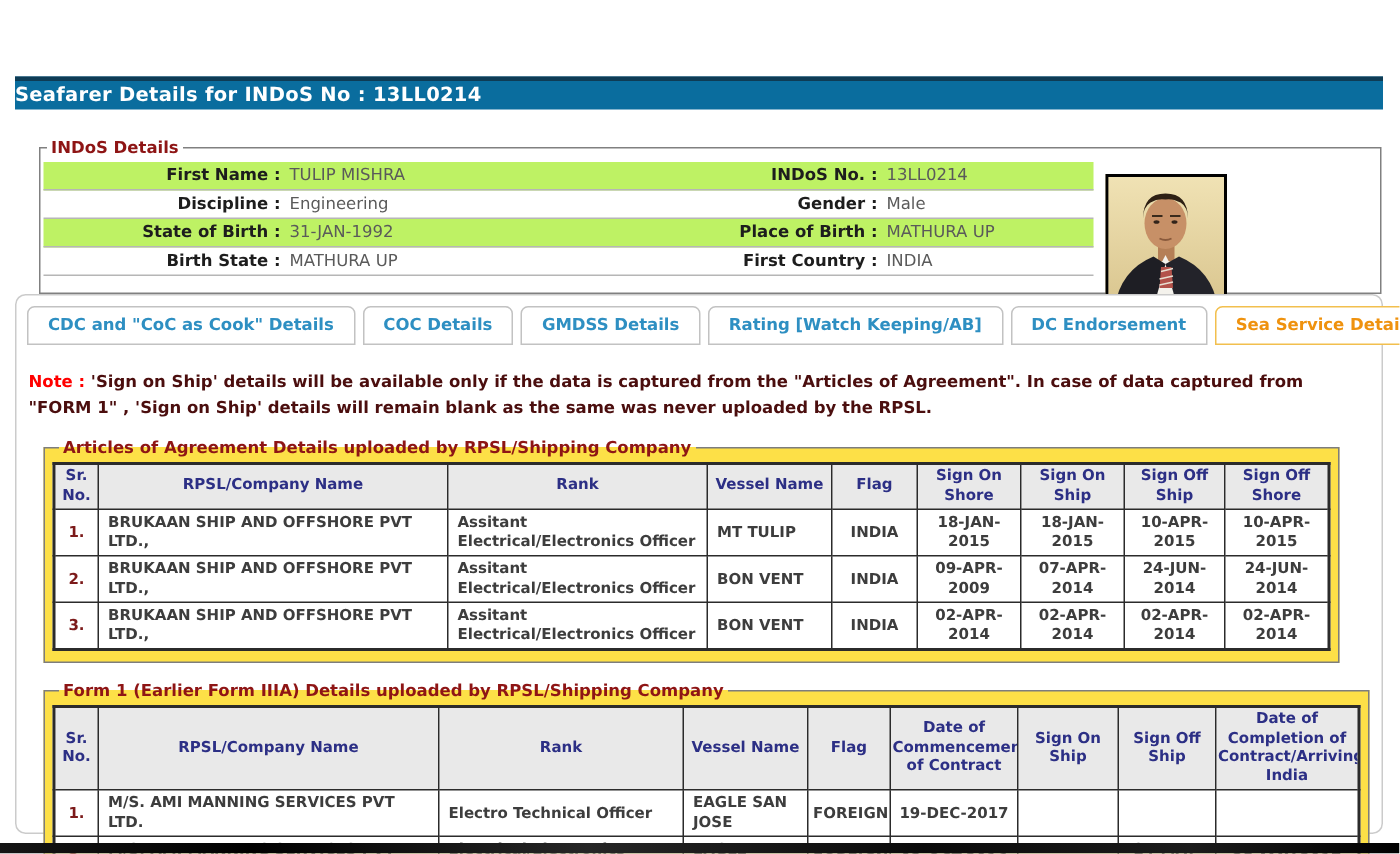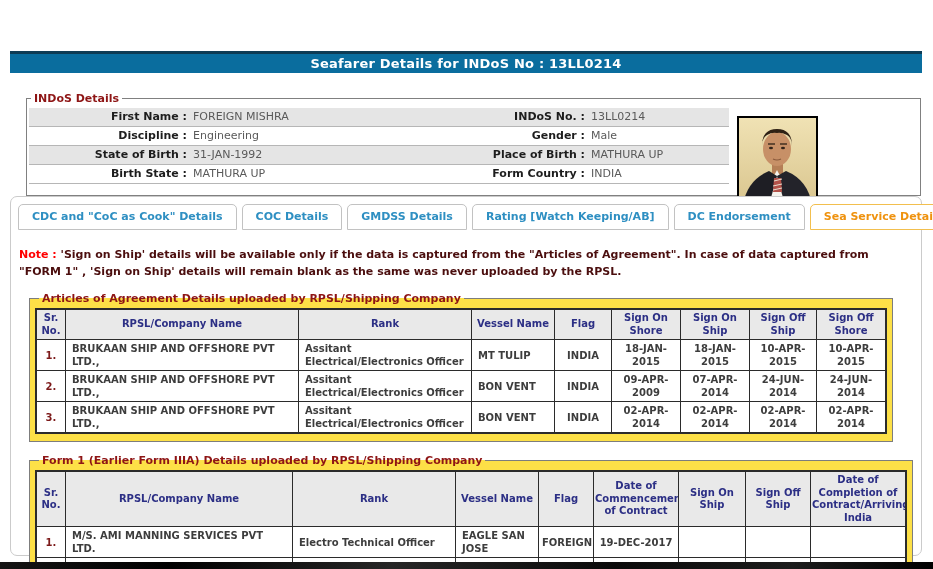--- a/index.html
+++ b/index.html
@@ -4,33 +4,33 @@
 <style>
   html,body{margin:0;padding:0;}
   body{
     width:933px;height:569px;position:relative;overflow:hidden;
     background:#fff;font-family:"DejaVu Sans",sans-serif;
   }
   
   .titlebar{
     position:absolute;left:10px;top:51px;width:912px;height:19px;
     background:#0a6d9e;border-top:3px solid #0e3c55;
-    color:#fff;font-size:13px;font-weight:bold;text-align:center;line-height:19px;
+    color:#fff;font-size:13px;font-weight:bold;line-height:19px;
     letter-spacing:.2px;
   }
   
   fieldset{border:1px solid #808080;}
   legend{margin-left:4px;padding:0 3px;font-size:11px;font-weight:bold;color:#8e1515;}
   .indos{
     position:absolute;left:10px;top:76px;width:893px;height:102px;
     margin:16px;padding:0 0 0 0;background:#fff;
   }
   .indos-grid{margin:3px 0 0 2px;width:700px;}
   .info-row{display:flex;height:18px;line-height:18px;border-bottom:1px solid #b6b6b6;font-size:11px;}
-  .info-row.alt{background:#e5e5e5;}
+  .info-row.alt{background:#bef264;}
   .pair{display:flex;}
   .pair0{width:438px;}
   .pair1{flex:1;align-items:flex-end;}
   .lbl{font-weight:bold;color:#1d1d1d;text-align:right;white-space:nowrap;}
   .pair0 .lbl{width:158px;}
   .pair1 .lbl{width:118px;}
   .val{color:#5a5a5a;margin-left:6px;white-space:nowrap;}
   .photo{position:absolute;top:11px;right:102px;width:77px;height:87px;border:2px solid #000;background:#ead9a8;}
   .photo svg{display:block;}
   
@@ -77,21 +77,21 @@
 <body>
 
 <div class="titlebar">Seafarer Details for INDoS No : 13LL0214</div>
 
 <fieldset class="indos">
   <legend>INDoS Details</legend>
   <div class="indos-grid">
       <div class="info-row alt">
         <div class="pair pair0">
           <span class="lbl">First Name :</span>
-          <span class="val">FOREIGN MISHRA</span>
+          <span class="val">TULIP MISHRA</span>
         </div>
         <div class="pair pair1">
           <span class="lbl">INDoS No. :</span>
           <span class="val">13LL0214</span>
         </div>
       </div>
       <div class="info-row">
         <div class="pair pair0">
           <span class="lbl">Discipline :</span>
           <span class="val">Engineering</span>
@@ -110,21 +110,21 @@
           <span class="lbl">Place of Birth :</span>
           <span class="val">MATHURA UP</span>
         </div>
       </div>
       <div class="info-row">
         <div class="pair pair0">
           <span class="lbl">Birth State :</span>
           <span class="val">MATHURA UP</span>
         </div>
         <div class="pair pair1">
-          <span class="lbl">Form Country :</span>
+          <span class="lbl">First Country :</span>
           <span class="val">INDIA</span>
         </div>
       </div>
     </div>
   <div class="photo">
     <svg width="77" height="87" viewBox="0 0 77 87">
       <defs>
         <linearGradient id="bgGrad" x1="0" y1="0" x2="0" y2="1">
           <stop offset="0" stop-color="#f0e2b4"></stop>
             <stop offset="1" stop-color="#d9c58e"></stop>

